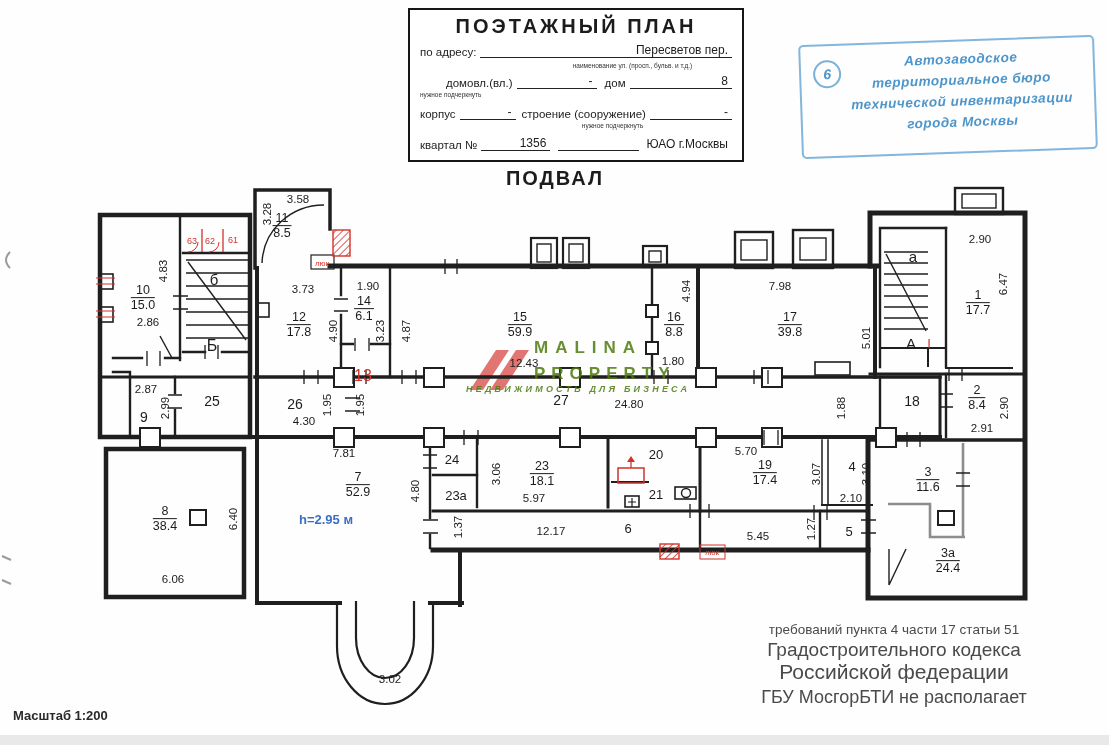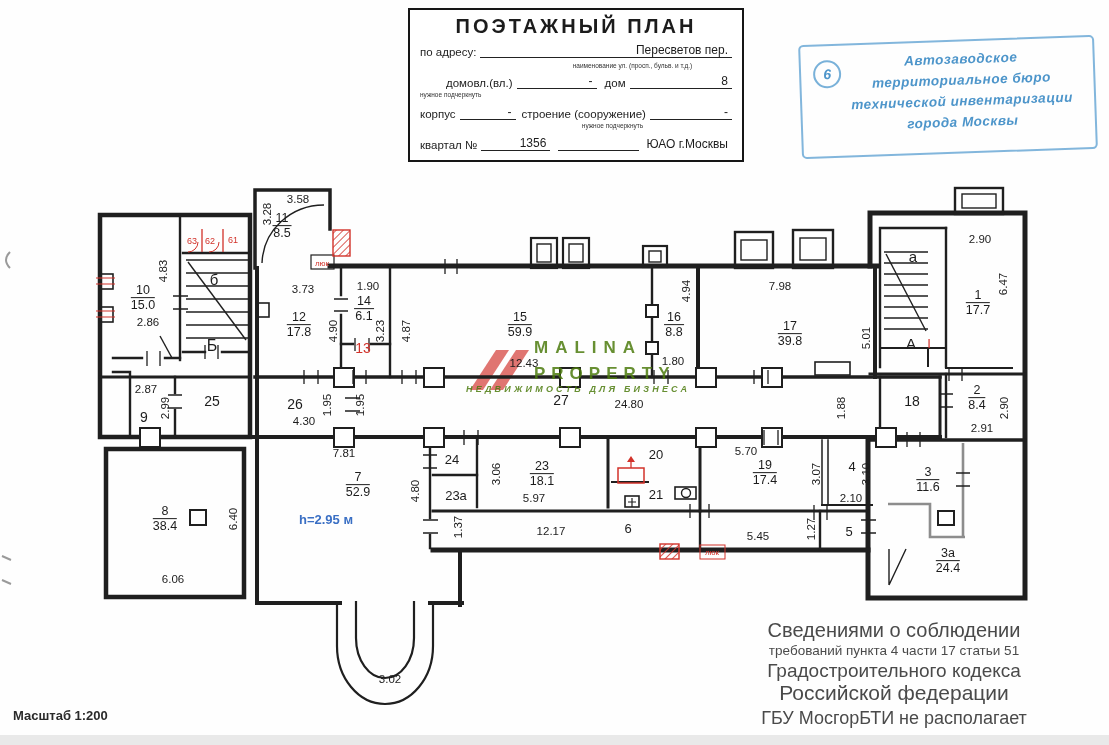--- a/index.html
+++ b/index.html
@@ -244,30 +244,31 @@
   <div class="stamp">
     <div class="stamp-circle">6</div>
     <div class="stamp-lines">
       <div>Автозаводское</div>
       <div>территориальное бюро</div>
       <div>технической инвентаризации</div>
       <div>города Москвы</div>
     </div>
   </div>
 
+  <div class="plan-title">ПОДВАЛ</div>
 
   <div id="plan-labels">
       <div class="lbl" style="left: 298px; top: 199px;">3.58</div>
       <div class="lbl r90" style="left: 267px; top: 214px;">3.28</div>
       <div class="lbl" style="left: 303px; top: 289px;">3.73</div>
       <div class="lbl r90" style="left: 333px; top: 331px;">4.90</div>
       <div class="lbl" style="left: 368px; top: 286px;">1.90</div>
       <div class="lbl r90" style="left: 380px; top: 331px;">3.23</div>
       <div class="lbl r90" style="left: 406px; top: 331px;">4.87</div>
-      <div class="lbl red" style="left: 363px; top: 348px; font-size: 14px;">13</div>
+      <div class="lbl red" style="left: 363px; top: 376px; font-size: 16px;">13</div>
       <div class="lbl r90" style="left: 686px; top: 291px;">4.94</div>
       <div class="lbl" style="left: 673px; top: 361px;">1.80</div>
       <div class="lbl" style="left: 780px; top: 286px;">7.98</div>
       <div class="lbl r90" style="left: 866px; top: 338px;">5.01</div>
       <div class="lbl" style="left: 980px; top: 239px;">2.90</div>
       <div class="lbl r90" style="left: 1003px; top: 284px;">6.47</div>
       <div class="lbl" style="left: 913px; top: 256px; font-size: 15px;">а</div>
       <div class="lbl" style="left: 911px; top: 343px; font-size: 15px;">А</div>
       <div class="lbl red" style="left: 929px; top: 343px; font-size: 13px;">I</div>
       <div class="lbl" style="left: 912px; top: 401px; font-size: 14px;">18</div>
@@ -334,21 +335,21 @@
         <span class="d">6.1</span>
       </div>
       <div class="frac" style="left: 520px; top: 325px;">
         <span class="n">15</span>
         <span class="d">59.9</span>
       </div>
       <div class="frac" style="left: 674px; top: 325px;">
         <span class="n">16</span>
         <span class="d">8.8</span>
       </div>
-      <div class="frac" style="left: 790px; top: 334px;">
+      <div class="frac" style="left: 790px; top: 325px;">
         <span class="n">17</span>
         <span class="d">39.8</span>
       </div>
       <div class="frac" style="left: 978px; top: 303px;">
         <span class="n">1</span>
         <span class="d">17.7</span>
       </div>
       <div class="frac" style="left: 977px; top: 398px;">
         <span class="n">2</span>
         <span class="d">8.4</span>
@@ -378,21 +379,20 @@
         <span class="d">38.4</span>
       </div>
     </div>
 
   <div class="wm wm1">MALINA</div>
   <div class="wm wm2">PROPERTY</div>
   <div class="wm wm3">НЕДВИЖИМОСТЬ ДЛЯ БИЗНЕСА</div>
 
   <div class="scale">Масштаб 1:200</div>
   <div class="note">
-    <div class="l0">Сведениями о соблюдении</div>
     <div class="l1">требований пункта 4 части 17 статьи 51</div>
     <div class="l2">Градостроительного кодекса</div>
     <div class="l3">Российской федерации</div>
     <div class="l4">ГБУ МосгорБТИ не располагает</div>
   </div>
   <div class="scanbar"></div>
 
 </div>
 
 </body></html>

